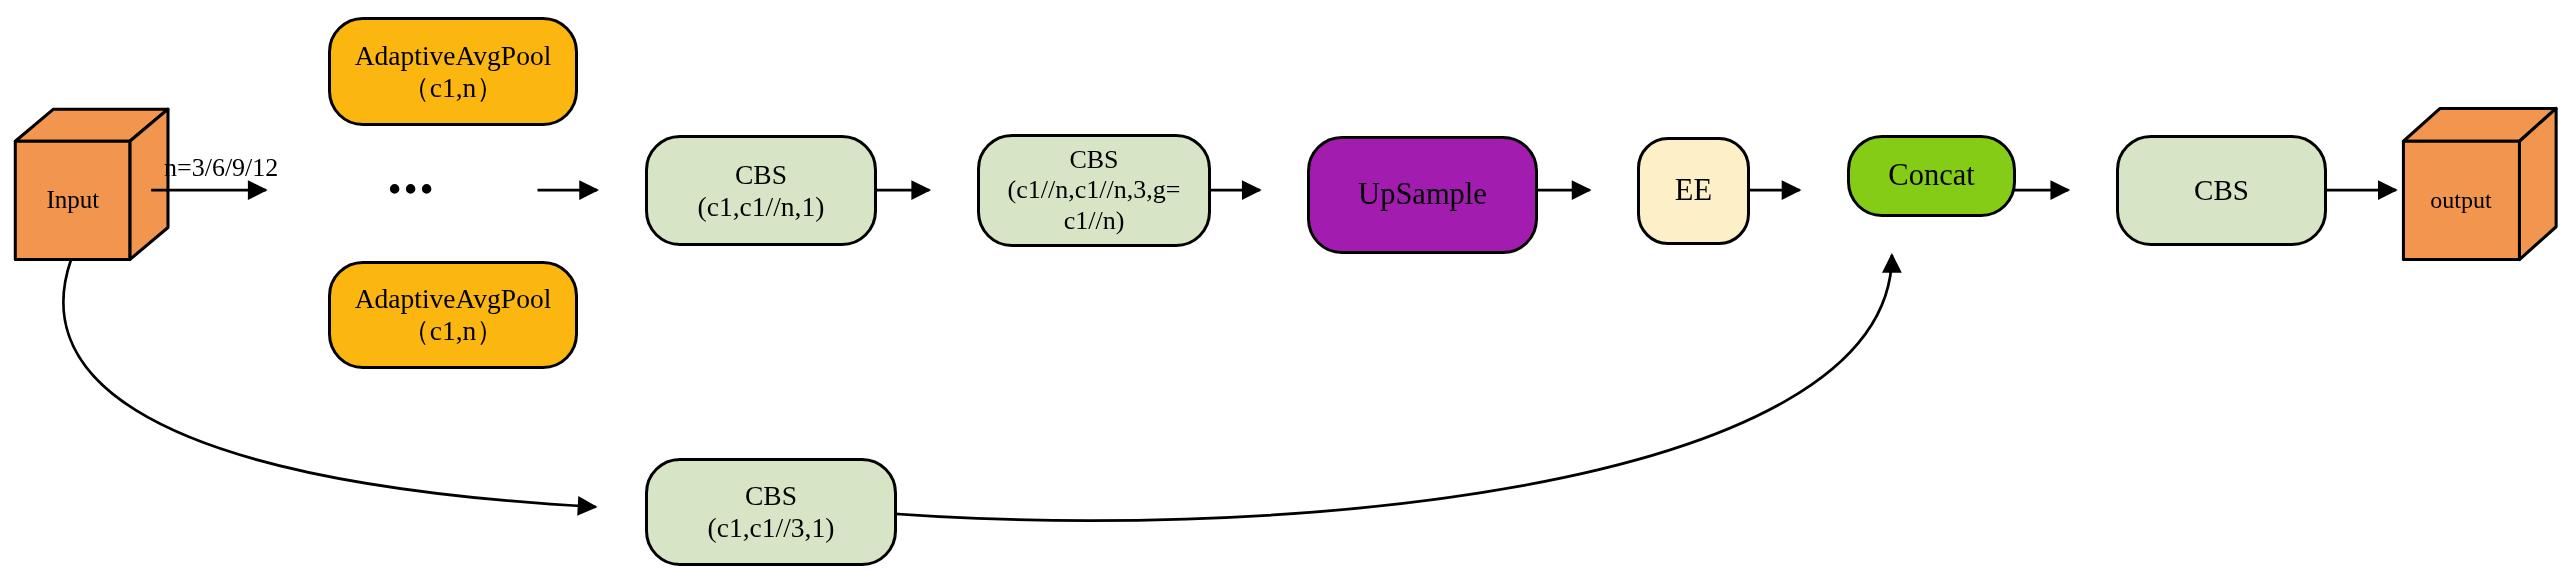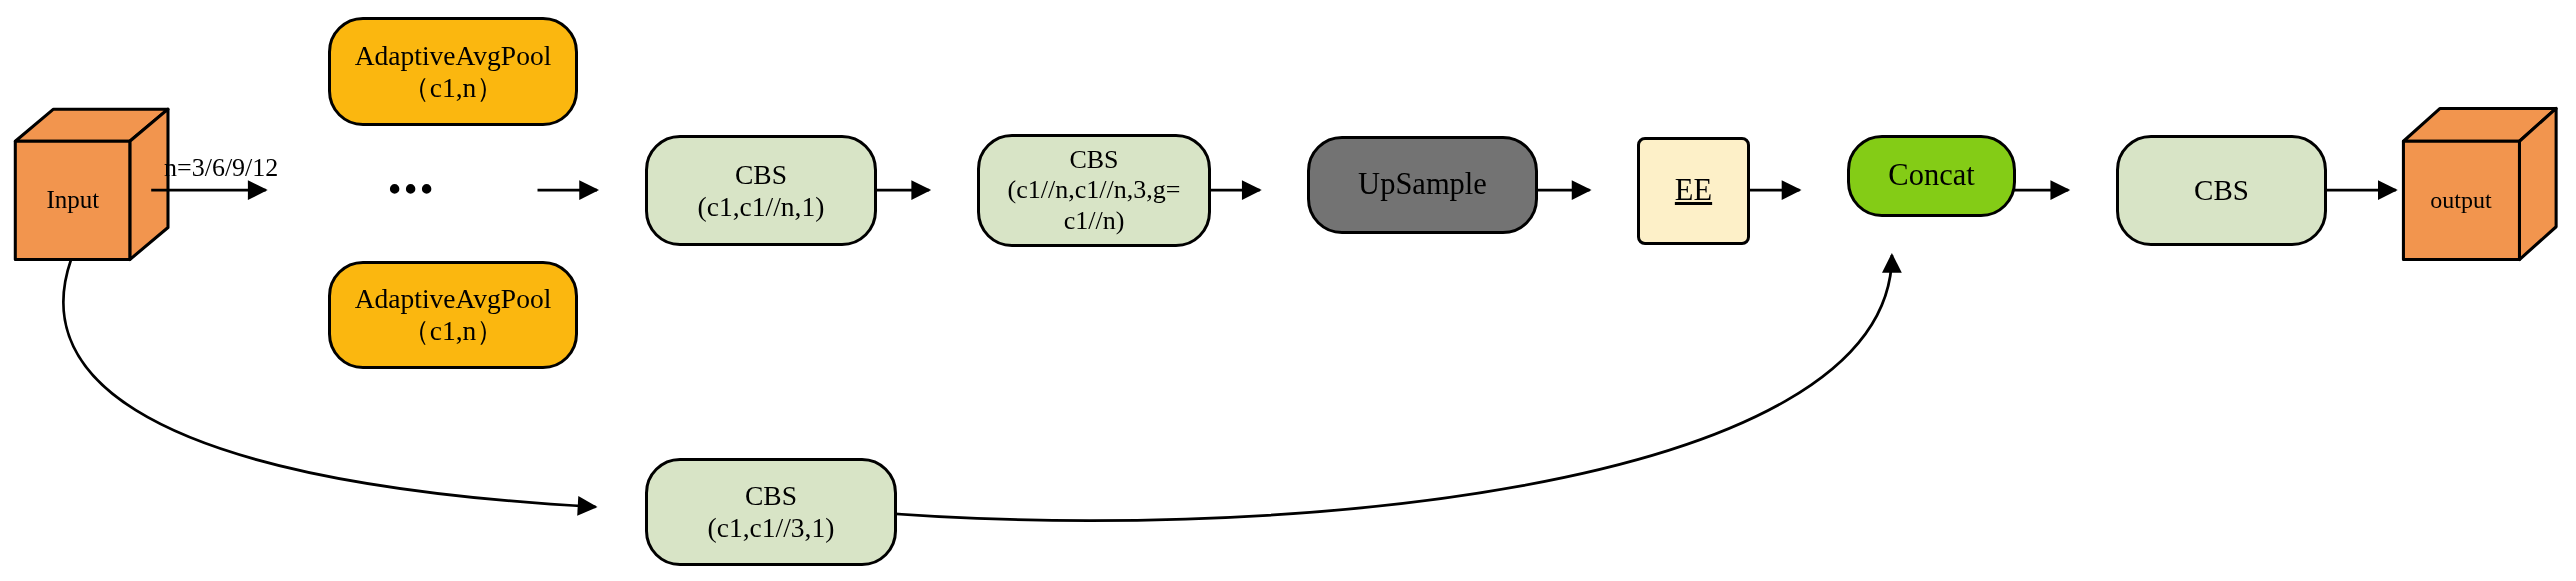--- a/index.html
+++ b/index.html
@@ -15,21 +15,21 @@
     position:absolute;z-index:2;
     box-sizing:border-box;
     border:3.1px solid #000;
     border-radius:35px;
     display:flex;align-items:center;justify-content:center;
     text-align:center;
     white-space:pre-line;
     color:#000;
     font-size:27.5px;line-height:1.16;margin-left:40px;
   }
-  .node.small-radius{border-radius:8px;text-decoration:underline;}
+  .node.small-radius{border-radius:31px;}
   .node.big-text{font-size:30.5px;}
   .cube-label{
     position:absolute;z-index:2;
     display:flex;align-items:center;justify-content:center;
     text-align:center;color:#000;font-size:25px;
   }
   .edge-label{
     position:absolute;z-index:2;
     color:#000;font-size:26px;white-space:nowrap;
   }
@@ -92,21 +92,21 @@
   <div class="node" style="left: 288px; top: 261px; width: 250px; height: 108px; background-color: rgb(251, 183, 15);">AdaptiveAvgPool
 （c1,n）</div>
 
   <div class="node" style="left: 605px; top: 135px; width: 232px; height: 111px; background-color: rgb(216, 228, 198);">CBS
 (c1,c1//n,1)</div>
 
   <div class="node" style="left: 937px; top: 134px; width: 234px; height: 113px; font-size: 26px; background-color: rgb(216, 228, 198);">CBS
 (c1//n,c1//n,3,g=
 c1//n)</div>
 
-  <div class="node big-text" style="left: 1267px; top: 136px; width: 231px; height: 98px; background-color: #737373;">UpSample</div>
+  <div class="node big-text" style="left: 1267px; top: 136px; width: 231px; height: 118px; background-color: #a21caf;">UpSample</div>
 
   <div class="node big-text small-radius" style="left: 1597px; top: 137px; width: 113px; height: 108px; background-color: rgb(253, 240, 200);">EE</div>
 
   <div class="node big-text" style="left: 1807px; top: 135px; width: 169px; height: 82px; background-color: #84cc16;">Concat</div>
 
   <div class="node" style="left: 2076px; top: 135px; width: 211px; height: 111px; font-size: 29px; background-color: rgb(216, 228, 198);">CBS</div>
 
   <div class="node" style="left: 605px; top: 458px; width: 252px; height: 108px; background-color: rgb(216, 228, 198);">CBS
 (c1,c1//3,1)</div>
 

